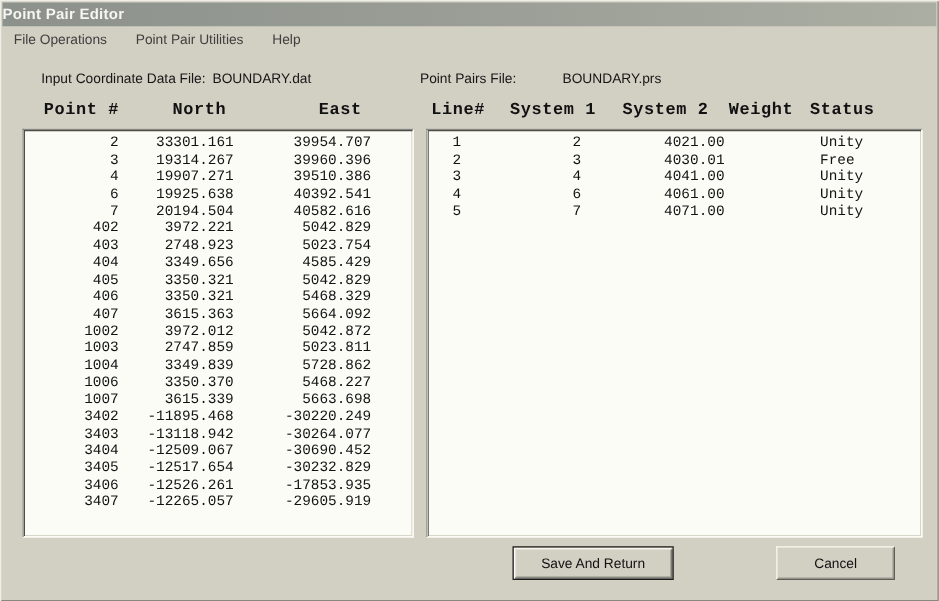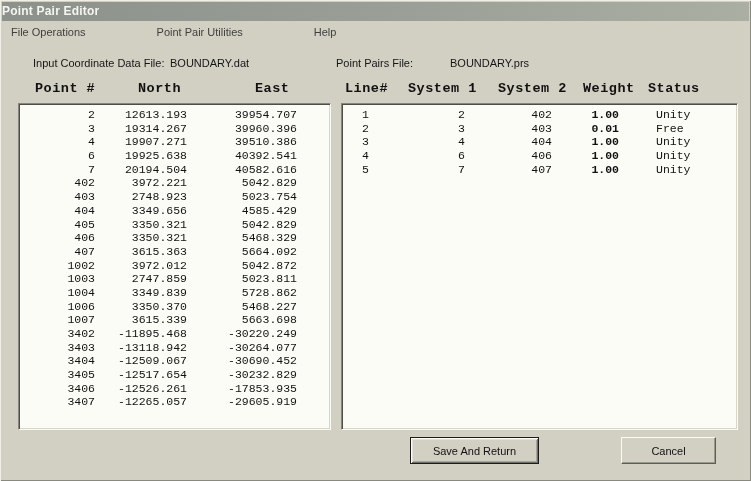--- a/index.html
+++ b/index.html
@@ -17,21 +17,21 @@
   .titlebar {
     position:absolute; left:2px; top:2px; right:2px; height:19px;
     background:linear-gradient(90deg,#8c918c 0%, #9b9f97 55%, #abaea2 100%);
     color:#f5f5f1; font-weight:bold; font-size:12px; line-height:19px;
     padding-left:0; box-sizing:border-box;
     letter-spacing:0.2px;
   }
   .menubar {
     position:absolute; left:2px; top:22px; right:2px; height:20px;
     display:flex; align-items:center; padding-left:8px;
-    font-size:11px; color:#3f3f3f;gap:48px;
+    font-size:11px; color:#3f3f3f;
   }
   .menu-item { margin-right:21px; padding:2px 1px; cursor:default; }
 
   .file-label, .file-value { position:absolute; top:57px; font-size:11px; color:#161616; white-space:nowrap; }
   #input-file-label { left:33px; }
   #input-file-value { left:170px; }
   #pairs-file-label { left:336px; }
   #pairs-file-value { left:450px; }
 
   .hdr {
@@ -59,21 +59,21 @@
   .row { white-space:pre; height:13.7px; }
   .row span { display:inline-block; white-space:pre; }
 
   #points-list .c0 { margin-left:16px; width:60px;  text-align:right; }
   #points-list .c1 { width:92px;  text-align:right; }
   #points-list .c2 { width:110px; text-align:right; }
 
   #pairs-list .c0 { width:27px; text-align:right; }
   #pairs-list .c1 { width:96px; text-align:right; }
   #pairs-list .c2 { width:87px; text-align:right; }
-  #pairs-list .c3 { width:67px; text-align:right;font-weight:bold; }
+  #pairs-list .c3 { width:67px; text-align:left; }
   #pairs-list .c4 { margin-left:37px; width:100px; text-align:left; }
 
   .btn {
     position:absolute; top:437px; height:27px; box-sizing:border-box;
     background:#d2cfc3; font-size:11px; color:#111;
     display:flex; align-items:center; justify-content:center;
     cursor:default; white-space:nowrap;
   }
   #save-btn {
     left:410px; width:129px;
@@ -111,21 +111,21 @@
 <span class="hdr" id="hdr-point">Point #</span>
 <span class="hdr" id="hdr-north">North</span>
 <span class="hdr" id="hdr-east">East</span>
 <span class="hdr" id="hdr-line">Line#</span>
 <span class="hdr" id="hdr-sys1">System 1</span>
 <span class="hdr" id="hdr-sys2">System 2</span>
 <span class="hdr" id="hdr-weight">Weight</span>
 <span class="hdr" id="hdr-status">Status</span>
 
 <div class="listbox" id="points-list">
-    <div class="row"><span class="c0">2</span><span class="c1">12613.193</span><span class="c2">39954.707</span></div>
+    <div class="row"><span class="c0">2</span><span class="c1">33301.161</span><span class="c2">39954.707</span></div>
     <div class="row"><span class="c0">3</span><span class="c1">19314.267</span><span class="c2">39960.396</span></div>
     <div class="row"><span class="c0">4</span><span class="c1">19907.271</span><span class="c2">39510.386</span></div>
     <div class="row"><span class="c0">6</span><span class="c1">19925.638</span><span class="c2">40392.541</span></div>
     <div class="row"><span class="c0">7</span><span class="c1">20194.504</span><span class="c2">40582.616</span></div>
     <div class="row"><span class="c0">402</span><span class="c1">3972.221</span><span class="c2">5042.829</span></div>
     <div class="row"><span class="c0">403</span><span class="c1">2748.923</span><span class="c2">5023.754</span></div>
     <div class="row"><span class="c0">404</span><span class="c1">3349.656</span><span class="c2">4585.429</span></div>
     <div class="row"><span class="c0">405</span><span class="c1">3350.321</span><span class="c2">5042.829</span></div>
     <div class="row"><span class="c0">406</span><span class="c1">3350.321</span><span class="c2">5468.329</span></div>
     <div class="row"><span class="c0">407</span><span class="c1">3615.363</span><span class="c2">5664.092</span></div>

